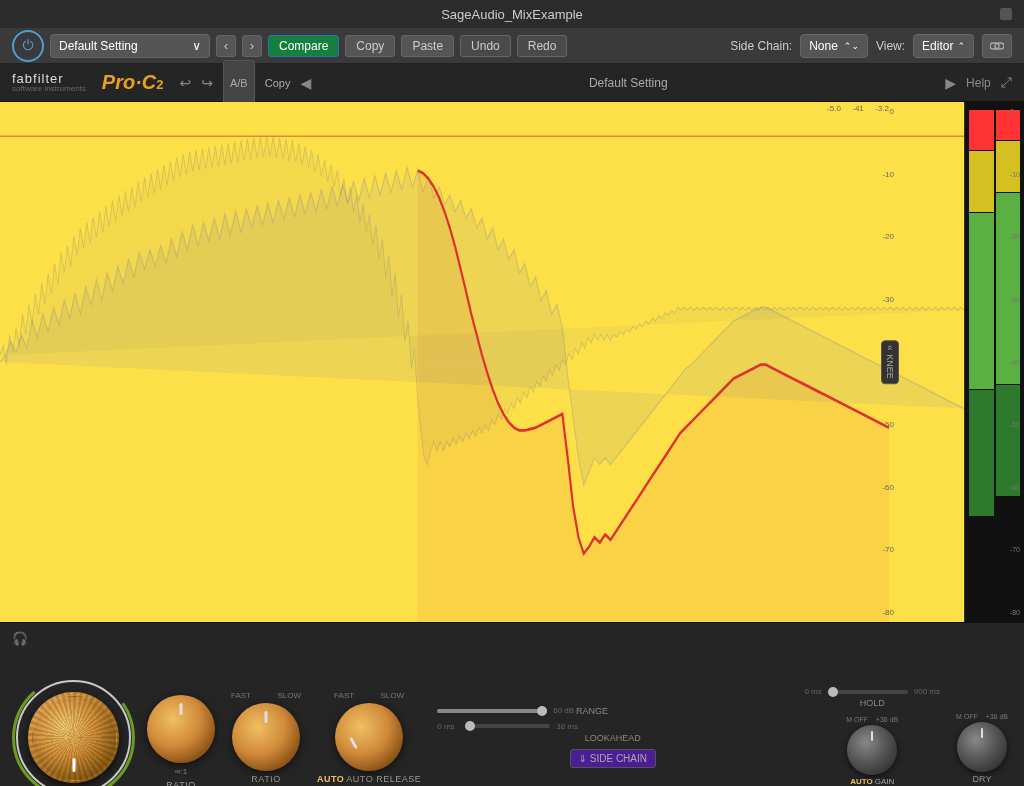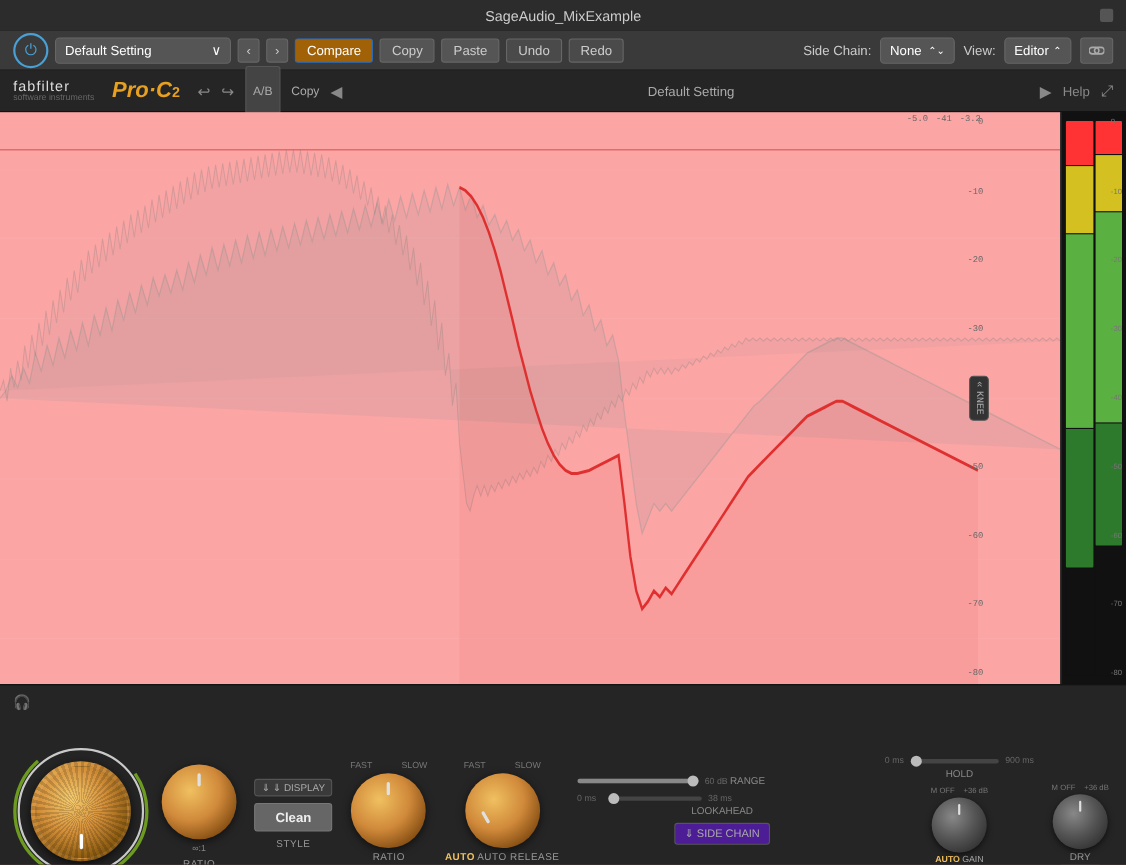--- a/index.html
+++ b/index.html
@@ -88,21 +88,21 @@
       background: #555;
       border: 1px solid #666;
       border-radius: 3px;
       color: #ccc;
       padding: 3px 7px;
       font-size: 12px;
       cursor: pointer;
     }
 
     .compare-btn {
-      background: #a16207;
+      background: #15803d;
       border: 1px solid #2a6fc4;
       border-radius: 3px;
       color: #fff;
       padding: 3px 10px;
       font-size: 12px;
       cursor: pointer;
     }
 
     .toolbar-btn {
       background: #555;
@@ -256,24 +256,23 @@
     
     .main-display {
       display: flex;
       height: 520px;
       position: relative;
     }
 
     
     .graph-area {
       flex: 1;
-      background: #fca5a5;
+      background: #fde047;
       position: relative;
       overflow: hidden;
-      font-family: Liberation Mono, monospace;
     }
 
     
     .vu-meter {
       width: 60px;
       background: #111;
       display: flex;
       flex-direction: column;
       position: relative;
       border-left: 1px solid #333;
@@ -648,25 +647,20 @@
     <div style="display:flex;flex-direction:column;align-items:center;gap:4px;margin-top:20px;">
       <div class="knob knob-medium" style="width:68px;height:68px;position:relative;">
         <div style="width:100%;height:100%;border-radius:50%;background:radial-gradient(circle at 38% 35%, #f0c060 0%, #d0893a 45%, #804a10 80%, #4a2a08 100%);box-shadow:0 2px 8px rgba(0,0,0,0.6);">
           <div style="position:absolute;top:12%;left:50%;transform:translateX(-50%);width:3px;height:12px;background:#e0e0e0;border-radius:2px;"></div>
         </div>
       </div>
       <div style="font-size:8px;color:#888;">∞:1</div>
       <div style="font-size:9px;color:#999;letter-spacing:0.5px;">RATIO</div>
     </div>
 
-    <div class="style-section" style="margin-top:15px;">
-      <button class="display-btn" style="font-size:9px;padding:2px 6px;background:#3a3a3a;border:1px solid #555;border-radius:3px;color:#aaa;cursor:pointer;">⇓ <span>DISPLAY</span></button>
-      <button class="clean-btn" style="background:#666;border:1px solid #777;border-radius:3px;color:#eee;padding:5px 18px;font-size:12px;font-weight:bold;cursor:pointer;">Clean</button>
-      <div style="font-size:9px;color:#999;letter-spacing:0.5px;">STYLE</div>
-    </div>
 
     <div style="display:flex;flex-direction:column;align-items:center;gap:3px;margin-top:10px;">
       <div style="display:flex;justify-content:space-between;width:70px;font-size:8px;color:#777;">
         <span>FAST</span>
         <span>SLOW</span>
       </div>
       <div class="knob" style="width:68px;height:68px;position:relative;">
         <div style="width:100%;height:100%;border-radius:50%;background:radial-gradient(circle at 38% 35%, #f0c060 0%, #d0893a 45%, #804a10 80%, #4a2a08 100%);box-shadow:0 2px 8px rgba(0,0,0,0.6);">
           <div style="position:absolute;top:12%;left:50%;transform:translateX(-50%);width:3px;height:12px;background:#e0e0e0;border-radius:2px;"></div>
         </div>

